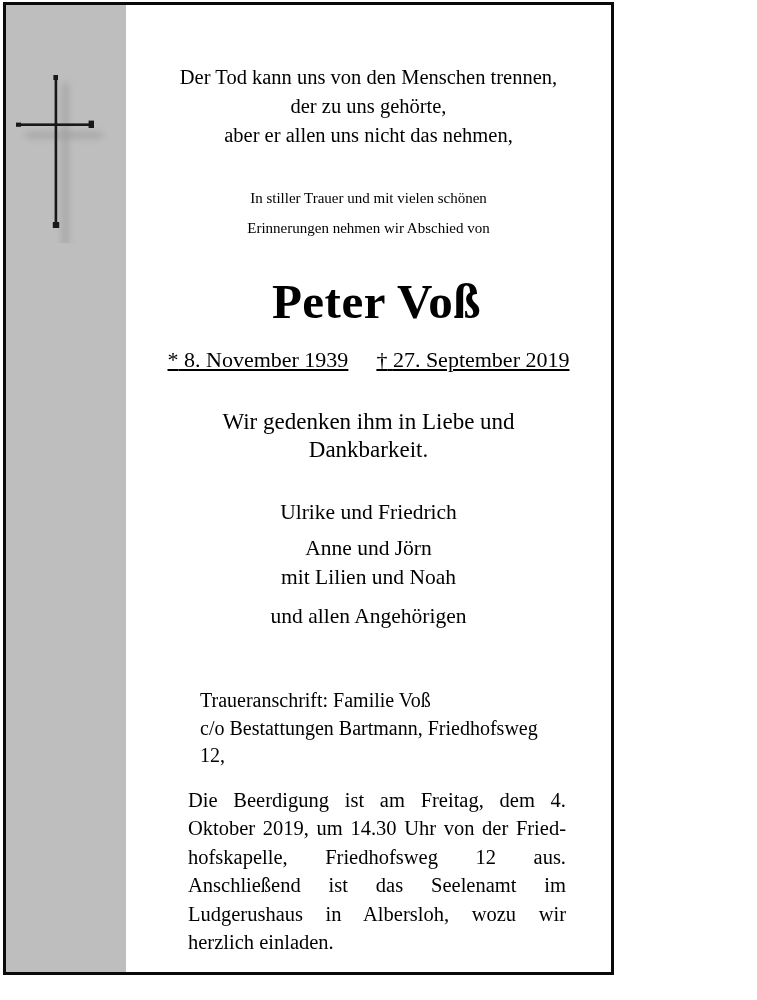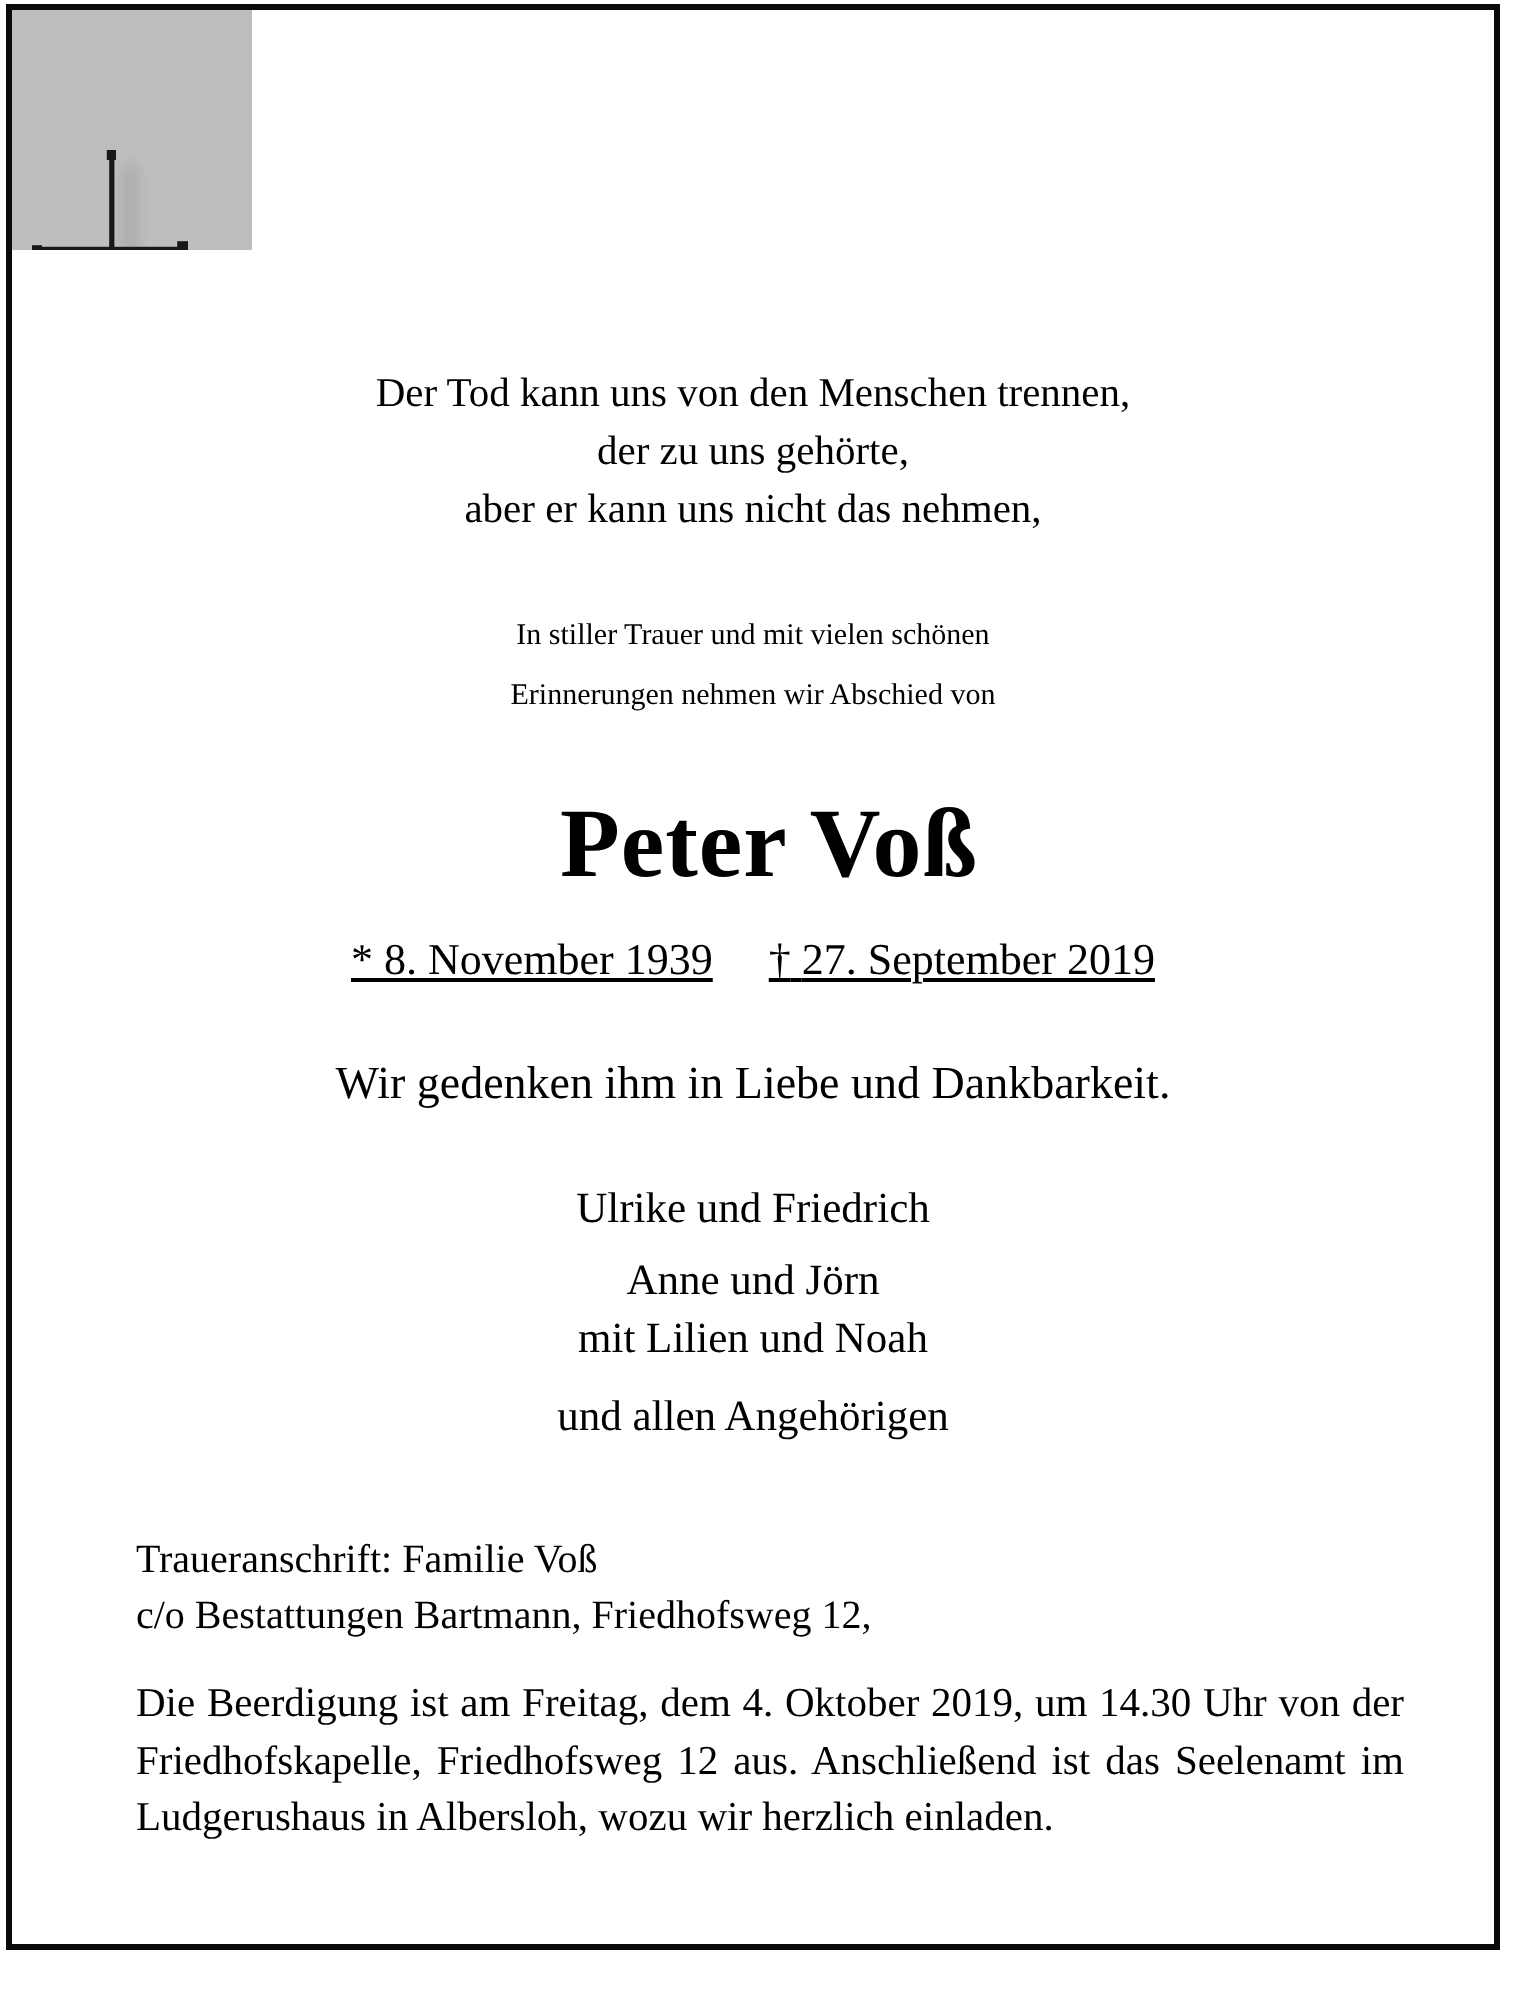--- a/index.html
+++ b/index.html
@@ -13,27 +13,26 @@
     font-family: "Liberation Serif", "DejaVu Serif", serif;
     color: #000000;
     overflow: hidden;
   }
 
   
   .notice {
     position: absolute;
     left: 3px;
     top: 2px;
-    width: 747px;
+    width: 611px;
     height: 973px;
     box-sizing: border-box;
     border: 3px solid #0a0a0a;
     background: #ffffff;
     display: flex;
-    flex-direction: column;
     align-items: stretch;
   }
 
   
   .symbol-column {
     width: 120px;
     flex: 0 0 120px;
     background: #bebebe;
     position: relative;
   }
@@ -126,21 +125,21 @@
   .mourners .line.gap-after { margin-bottom: 7px; }
   .mourners .line.gap-before { margin-top: 10px; }
 
   
   .footer-info {
     padding: 44px 45px 0 62px;
     text-align: left;
   }
 
   .address {
-    margin: 0;
+    margin: 12px;
     font-size: 20px;
     line-height: 27.5px;
     text-align: left;
   }
   .address .line { display: block; }
 
   .funeral {
     margin: 16px 0 0 0;
     font-size: 20.5px;
     line-height: 28.5px;
@@ -178,21 +177,21 @@
         </g>
       </svg>
     </div>
   </div>
 
   <div class="content">
 
     <div class="poem centered-block">
       <span class="line">Der Tod kann uns von den Menschen trennen,</span>
       <span class="line">der zu uns gehörte,</span>
-      <span class="line">aber er kann uns nicht das nehmen,</span>
+      <span class="line">aber er allen uns nicht das nehmen,</span>
     </div>
 
     <div class="intro centered-block">
       <span class="line">In stiller Trauer und mit vielen schönen</span>
       <span class="line">Erinnerungen nehmen wir Abschied von</span>
     </div>
 
     <div class="deceased-name">Peter Voß</div>
 
     <div class="dates">

